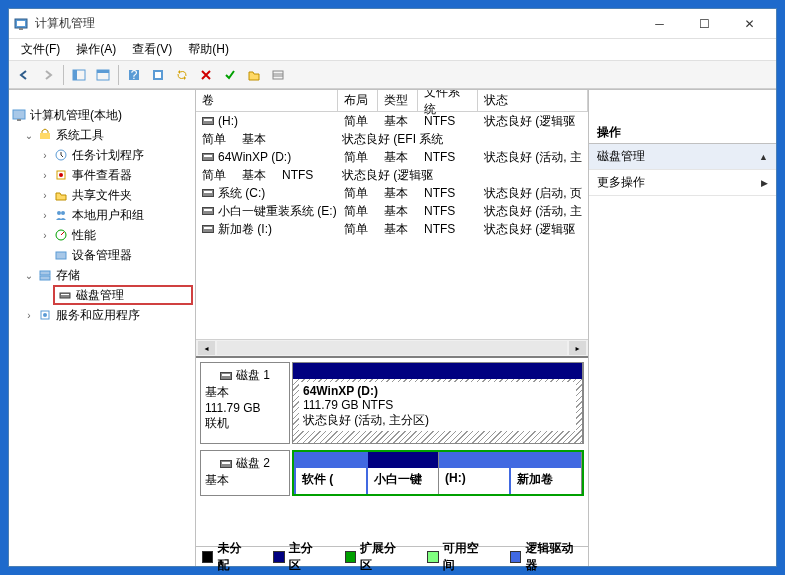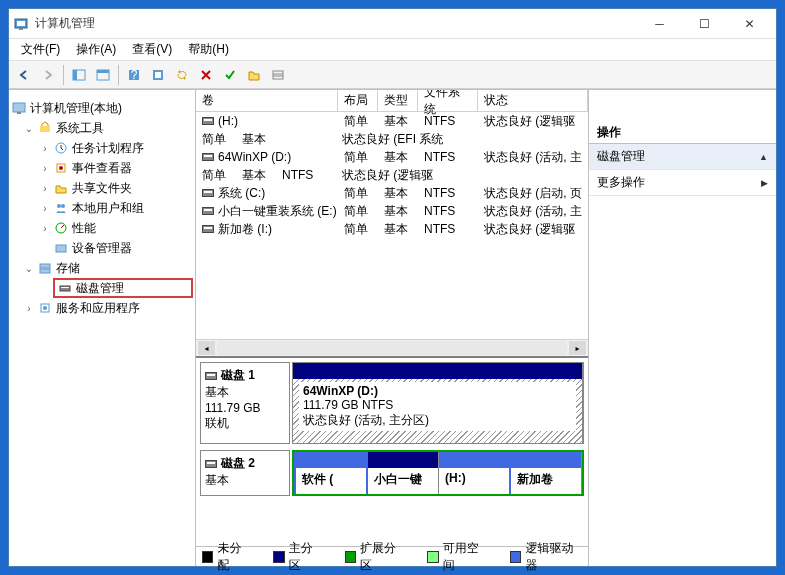--- a/index.html
+++ b/index.html
@@ -9,45 +9,45 @@
 .titlebar-icon { width: 16px; height: 16px; margin-right: 6px; }
 .titlebar-title { flex: 1; color: #333; font-size: 12px; }
 .titlebar-btns { display: flex; }
 .titlebar-btn { width: 45px; height: 28px; display: flex; align-items: center; justify-content: center; color: #333; }
 .menubar { height: 22px; display: flex; align-items: center; padding: 0 4px; border-bottom: 1px solid #e0e0e0; }
 .menubar span { padding: 2px 8px; cursor: default; }
 .toolbar { height: 28px; display: flex; align-items: center; padding: 2px 4px; gap: 2px; border-bottom: 1px solid #d0d0d0; background: #f5f5f5; }
 .tbtn { width: 22px; height: 22px; display: flex; align-items: center; justify-content: center; border: 1px solid transparent; }
 .tsep { width: 1px; height: 20px; background: #c0c0c0; margin: 0 2px; }
 .content { flex: 1; display: flex; border-top: 1px solid #c0c0c0; }
-.tree { width: 188px; border-right: 1px solid #c0c0c0; padding: 8px 2px; overflow: auto; }
+.tree { width: 188px; border-right: 1px solid #c0c0c0; padding: 15px 2px; overflow: auto; }
 .tree-node { display: flex; align-items: center; height: 20px; cursor: default; white-space: nowrap; }
 .expander { width: 16px; text-align: center; color: #666; font-size: 10px; }
 .ticon { width: 16px; height: 16px; margin-right: 3px; display: inline-flex; align-items: center; justify-content: center; }
 .highlight { border: 2px solid #d04040; padding: 0 2px; }
 .main { flex: 1; display: flex; flex-direction: column; border-right: 1px solid #c0c0c0; }
 .vol-list { flex: 1; overflow: hidden; }
 .vol-header { height: 22px; display: flex; background: #fff; border-bottom: 1px solid #d0d0d0; }
 .vol-header div { border-right: 1px solid #d0d0d0; padding: 2px 6px; display: flex; align-items: center; }
 .vol-row { height: 18px; display: flex; align-items: center; }
 .vol-row div { padding: 0 6px; overflow: hidden; white-space: nowrap; }
 .hdd-icon { width: 12px; height: 8px; background: #888; border: 1px solid #444; display: inline-block; margin-right: 4px; position: relative; }
 .hdd-icon::after { content: ''; position: absolute; top: 1px; left: 1px; right: 1px; height: 2px; background: #fff; }
 .hscroll { height: 17px; background: #f0f0f0; border-top: 1px solid #d0d0d0; display: flex; align-items: center; padding: 0 2px; }
 .hscroll-track { flex: 1; height: 14px; background: #e8e8e8; margin: 0 2px; }
 .hscroll-btn { width: 17px; height: 14px; background: #dadada; display: flex; align-items: center; justify-content: center; font-size: 8px; }
 .disk-panel { height: 190px; border-top: 2px solid #7f7f7f; overflow: auto; padding: 4px; }
 .disk-row { display: flex; margin-bottom: 6px; height: 82px; }
 .disk-info { width: 90px; border: 1px solid #888; padding: 4px; background: #fff; }
-.disk-info-head { display: flex; align-items: center; gap: 0; font-weight: bold; }
+.disk-info-head { display: flex; align-items: center; gap: 0; font-weight: normal; justify-content: center; }
 .disk-parts { flex: 1; display: flex; border: 1px solid #888; margin-left: 2px; }
 .part { border-right: 1px solid #888; padding: 4px 6px; overflow: hidden; }
 .part-hdr { height: 16px; margin: -4px -6px 3px -6px; }
 .hatched { background: repeating-linear-gradient(135deg, #fff, #fff 3px, #999 3px, #999 4px); }
-.legend { height: 20px; display: flex; align-items: center; gap: 22px; padding: 2px 6px; border-top: 1px solid #c0c0c0; font-size: 11px; }
+.legend { height: 20px; display: flex; align-items: center; gap: 22px; padding: 2px 6px; border-top: 1px solid #c0c0c0; font-size: 11px; font-weight: bold; }
 .lg { display: flex; align-items: center; gap: 4px; }
 .lgbox { width: 12px; height: 12px; border: 1px solid #333; }
 .actions { width: 188px; display: flex; flex-direction: column; margin-top: 32px; }
 .actions-hdr { height: 22px; background: #fff; border-bottom: 1px solid #c0c0c0; padding: 2px 8px; display: flex; align-items: center; font-weight: bold; }
 .actions-sec { padding: 4px 8px; border-bottom: 1px solid #e5e5e5; display: flex; align-items: center; justify-content: space-between; }
 .actions-sec.hd { background: #e8eef7; }
 .arrow { font-size: 9px; color: #333; }
 </style>
 </head>
 <body>

